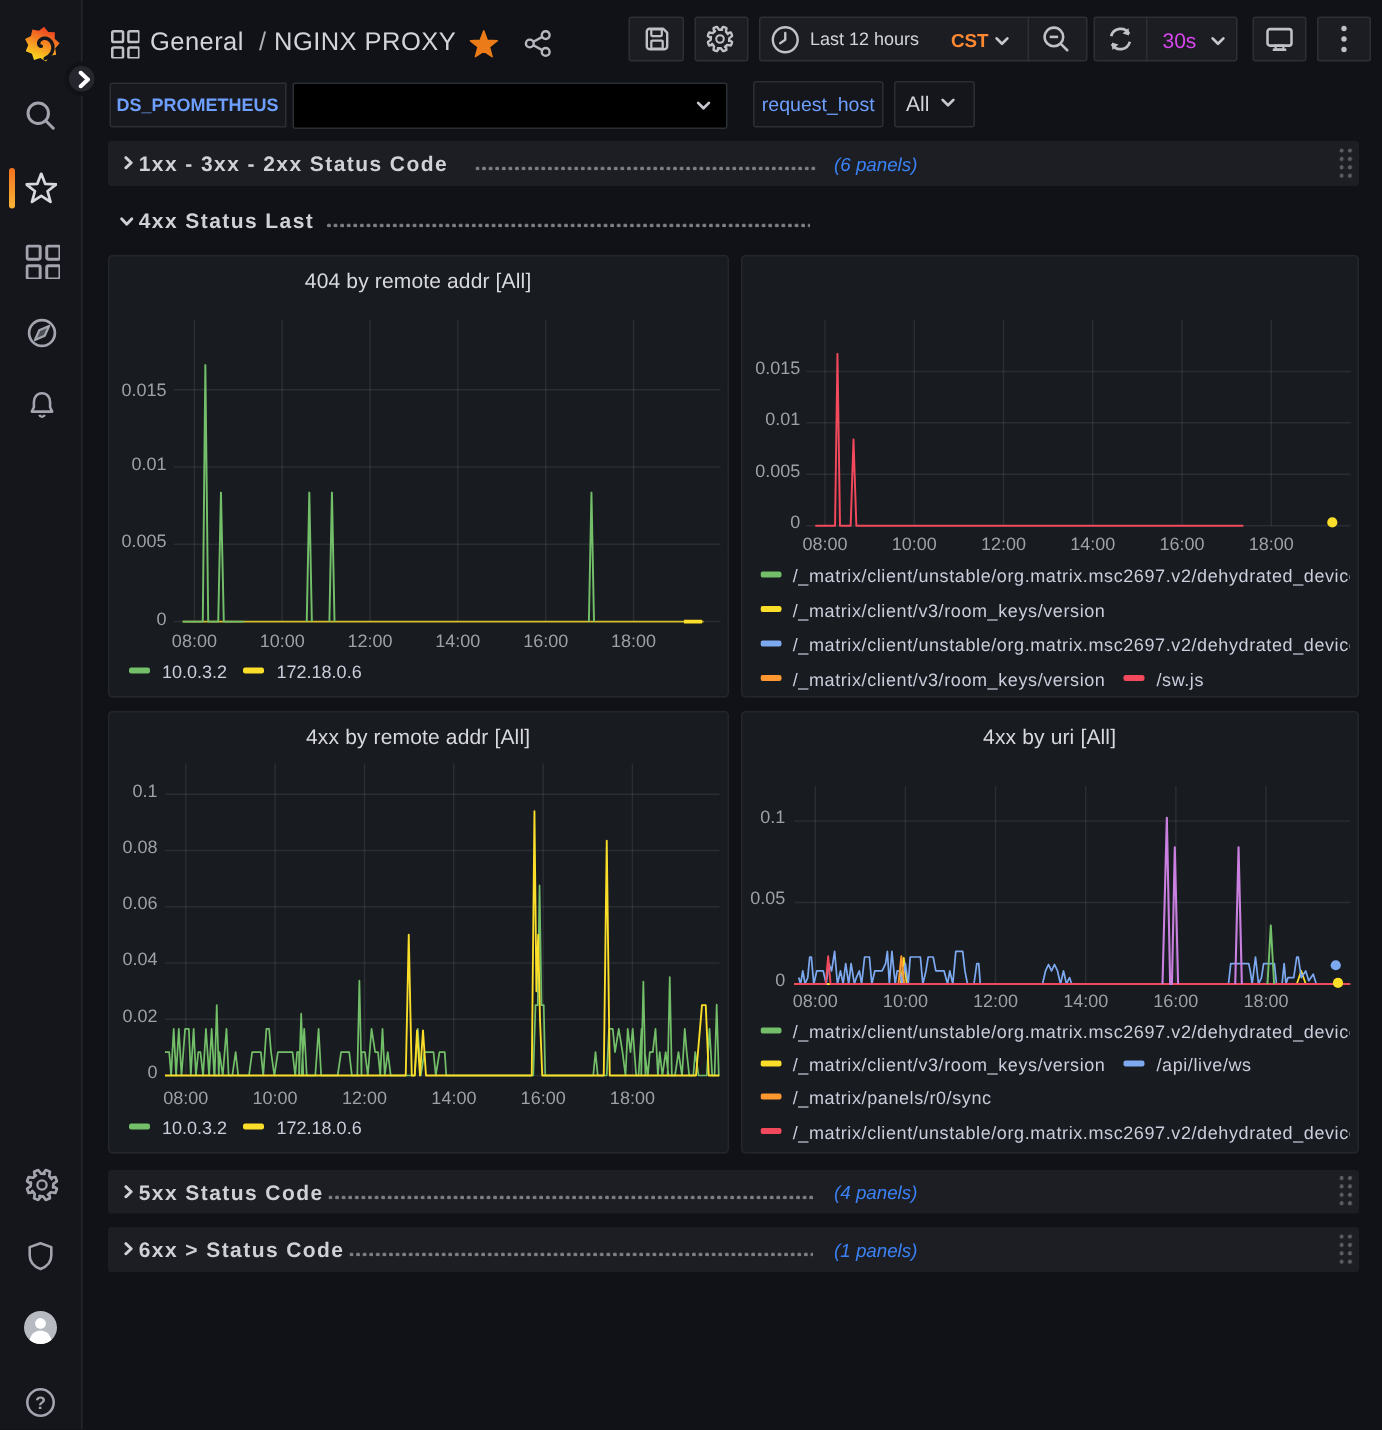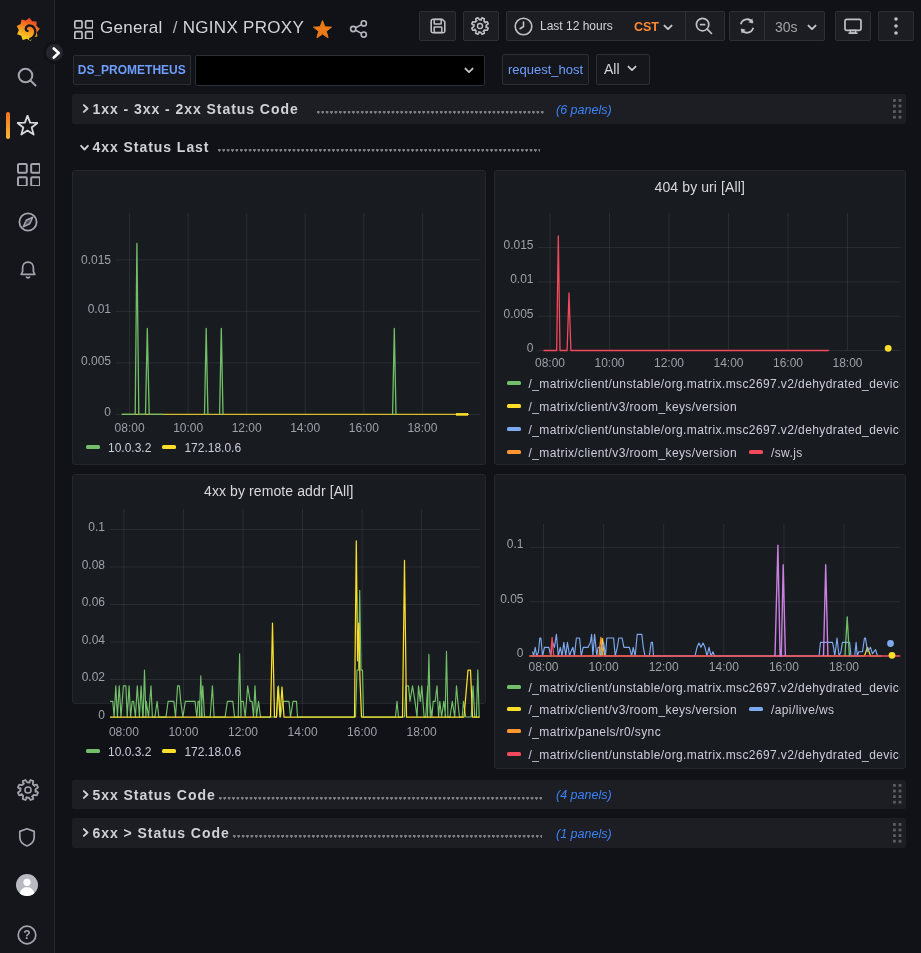--- a/index.html
+++ b/index.html
@@ -109,21 +109,21 @@
     <line x1="13.2" y1="13.2" x2="17.5" y2="17.5" stroke="#c0c1c8" stroke-width="1.7" stroke-linecap="round"></line>
   </svg>
 <div class="btn" style="left:729px;top:11px;width:96px;height:30px"></div>
 <div class="abs" style="left:764px;top:11px;width:1px;height:30px;background:#2c2f36"></div>
 <svg style="position:absolute;left:737px;top:16px" width="20" height="20" viewBox="0 0 20 20" fill="none">
     <path d="M3.8 8.2 A6.5 6.5 0 0 1 15.8 6.6" stroke="#c0c1c8" stroke-width="1.8" fill="none"></path>
     <path d="M16.2 11.8 A6.5 6.5 0 0 1 4.2 13.4" stroke="#c0c1c8" stroke-width="1.8" fill="none"></path>
     <polygon points="15.4,2.6 15.7,7.6 11.4,6.3" fill="#c0c1c8"></polygon>
     <polygon points="4.6,17.4 4.3,12.4 8.6,13.7" fill="#c0c1c8"></polygon>
   </svg>
-<div class="abs" style="left:775px;top:19px;font-size:14px;font-weight:500;color:#a3a3a3">30s</div>
+<div class="abs" style="left:775px;top:19px;font-size:14px;font-weight:500;color:#d946ef">30s</div>
 <svg style="position:absolute;left:806px;top:20.5px" width="12" height="12" viewBox="0 0 12 12" fill="none">
     <polyline points="2.4000000000000004,4.5600000000000005 6.0,8.16 9.600000000000001,4.5600000000000005" stroke="#c7c8cf" stroke-width="1.8" stroke-linecap="round" stroke-linejoin="round"></polyline>
   </svg>
 <div class="btn" style="left:835px;top:11px;width:36px;height:30px"></div>
 <svg style="position:absolute;left:842px;top:15px" width="22" height="22" viewBox="0 0 22 22" fill="none">
     <rect x="3" y="4.4" width="16" height="11" rx="1.6" stroke="#c0c1c8" stroke-width="1.7"></rect>
     <rect x="8.4" y="15.4" width="5.2" height="2.6" stroke="#c0c1c8" stroke-width="1.5"></rect>
     <line x1="6.5" y1="18.2" x2="15.5" y2="18.2" stroke="#c0c1c8" stroke-width="1.6"></line>
   </svg>
 <div class="btn" style="left:878px;top:11px;width:36px;height:30px"></div>
@@ -150,20 +150,21 @@
 <div class="rowtitle" style="left:92.5px;top:101px">1xx - 3xx - 2xx Status Code</div>
 <div class="dots" style="left:317px;top:111px;width:228px"></div>
 <div class="npanels" style="left:556px;top:102.5px">(6 panels)</div>
 <div class="drag" style="left:893px;top:99px"></div>
 <svg style="position:absolute;left:79.5px;top:142.5px" width="9" height="9" viewBox="0 0 9 9" fill="none">
     <polyline points="1.08,2.88 4.5,6.4799999999999995 7.92,2.88" stroke="#cfd0d5" stroke-width="1.9" stroke-linecap="round" stroke-linejoin="round"></polyline>
   </svg>
 <div class="rowtitle" style="left:92.5px;top:139px">4xx Status Last</div>
 <div class="dots" style="left:218px;top:149px;width:322px"></div>
 <div class="panel" style="left:72.0px;top:170.0px;width:413.5px;height:295.0px">
+    <div class="ptitle">404 by remote addr [All]</div>
     <svg style="position:absolute;left:0;top:0" width="414" height="295" viewBox="0 0 414 295">
       <line x1="56.6" y1="42.0" x2="56.6" y2="243.4" stroke="rgba(204,204,220,0.10)" stroke-width="1"></line>
       <line x1="115.1" y1="42.0" x2="115.1" y2="243.4" stroke="rgba(204,204,220,0.10)" stroke-width="1"></line>
       <line x1="173.7" y1="42.0" x2="173.7" y2="243.4" stroke="rgba(204,204,220,0.10)" stroke-width="1"></line>
       <line x1="232.2" y1="42.0" x2="232.2" y2="243.4" stroke="rgba(204,204,220,0.10)" stroke-width="1"></line>
       <line x1="290.8" y1="42.0" x2="290.8" y2="243.4" stroke="rgba(204,204,220,0.10)" stroke-width="1"></line>
       <line x1="349.4" y1="42.0" x2="349.4" y2="243.4" stroke="rgba(204,204,220,0.10)" stroke-width="1"></line>
       <line x1="43.0" y1="243.4" x2="407.3" y2="243.4" stroke="rgba(204,204,220,0.10)" stroke-width="1"></line>
       <line x1="43.0" y1="191.9" x2="407.3" y2="191.9" stroke="rgba(204,204,220,0.10)" stroke-width="1"></line>
       <line x1="43.0" y1="140.4" x2="407.3" y2="140.4" stroke="rgba(204,204,220,0.10)" stroke-width="1"></line>
@@ -181,21 +182,20 @@
       <polyline points="48.8,243.4 396.0,243.4" fill="none" stroke="#fade2a" stroke-width="1.15" stroke-opacity="0.82" stroke-linejoin="round"></polyline>
       <polyline points="383.0,243.4 395.0,243.4" fill="none" stroke="#fade2a" stroke-width="2.6" stroke-opacity="1.0" stroke-linejoin="round"></polyline>
       <polyline points="48.8,243.4 62.2,243.4 63.9,72.4 65.8,243.4 72.5,243.4 74.3,157.4 76.2,243.4 89.9,243.4" fill="none" stroke="#73bf69" stroke-width="1.3" stroke-opacity="1.0" stroke-linejoin="round"></polyline>
       <polyline points="131.5,243.4 133.2,157.4 134.9,243.4" fill="none" stroke="#73bf69" stroke-width="1.3" stroke-opacity="1.0" stroke-linejoin="round"></polyline>
       <polyline points="146.6,243.4 148.3,157.4 150.0,243.4" fill="none" stroke="#73bf69" stroke-width="1.3" stroke-opacity="1.0" stroke-linejoin="round"></polyline>
       <polyline points="319.6,243.4 321.3,157.4 323.0,243.4" fill="none" stroke="#73bf69" stroke-width="1.3" stroke-opacity="1.0" stroke-linejoin="round"></polyline>
     </svg>
     <div style="position:absolute;left:13px;top:270px;font-size:12px;color:#ccccdc;white-space:nowrap;"><span style="display:inline-block;width:14px;height:4px;border-radius:1.5px;background:#73bf69;vertical-align:middle;margin-bottom:3px"></span><span style="margin-left:8px">10.0.3.2</span><span style="margin-left:11px"><span style="display:inline-block;width:14px;height:4px;border-radius:1.5px;background:#fade2a;vertical-align:middle;margin-bottom:3px"></span></span><span style="margin-left:8px">172.18.0.6</span></div>
   </div>
 <div class="panel" style="left:493.5px;top:170.0px;width:412.5px;height:295.0px">
-    <div class="ptitle">404 by uri [All]</div>
     <svg style="position:absolute;left:0;top:0" width="412" height="295" viewBox="0 0 412 295">
       <line x1="55.0" y1="42.0" x2="55.0" y2="179.5" stroke="rgba(204,204,220,0.10)" stroke-width="1"></line>
       <line x1="114.5" y1="42.0" x2="114.5" y2="179.5" stroke="rgba(204,204,220,0.10)" stroke-width="1"></line>
       <line x1="174.0" y1="42.0" x2="174.0" y2="179.5" stroke="rgba(204,204,220,0.10)" stroke-width="1"></line>
       <line x1="233.5" y1="42.0" x2="233.5" y2="179.5" stroke="rgba(204,204,220,0.10)" stroke-width="1"></line>
       <line x1="293.0" y1="42.0" x2="293.0" y2="179.5" stroke="rgba(204,204,220,0.10)" stroke-width="1"></line>
       <line x1="352.5" y1="42.0" x2="352.5" y2="179.5" stroke="rgba(204,204,220,0.10)" stroke-width="1"></line>
       <line x1="42.5" y1="179.5" x2="405.5" y2="179.5" stroke="rgba(204,204,220,0.10)" stroke-width="1"></line>
       <line x1="42.5" y1="145.2" x2="405.5" y2="145.2" stroke="rgba(204,204,220,0.10)" stroke-width="1"></line>
       <line x1="42.5" y1="110.9" x2="405.5" y2="110.9" stroke="rgba(204,204,220,0.10)" stroke-width="1"></line>
@@ -213,21 +213,21 @@
       <polyline points="48.5,179.5 61.7,179.5 63.3,64.9 65.0,179.5 72.1,179.5 74.0,121.9 75.9,179.5 333.9,179.5" fill="none" stroke="#f2495c" stroke-width="1.3" stroke-opacity="1.0" stroke-linejoin="round"></polyline>
       <circle cx="393.2" cy="177.3" r="3.4" fill="#fade2a"></circle>
     </svg>
     <div style="position:absolute;left:0;top:0;width:412px;height:291px;overflow:hidden">
       <div style="position:absolute;left:12px;top:206px;width:393px;font-size:12px;color:#ccccdc;white-space:nowrap;letter-spacing:0.4px;overflow:hidden"><span style=""><span style="display:inline-block;width:14px;height:4px;border-radius:1.5px;background:#73bf69;vertical-align:middle;margin-bottom:3px"></span></span><span style="margin-left:8px">/_matrix/client/unstable/org.matrix.msc2697.v2/dehydrated_device</span></div>
       <div style="position:absolute;left:12px;top:229px;width:393px;font-size:12px;color:#ccccdc;white-space:nowrap;letter-spacing:0.4px;overflow:hidden"><span style=""><span style="display:inline-block;width:14px;height:4px;border-radius:1.5px;background:#fade2a;vertical-align:middle;margin-bottom:3px"></span></span><span style="margin-left:8px">/_matrix/client/v3/room_keys/version</span></div>
       <div style="position:absolute;left:12px;top:252px;width:393px;font-size:12px;color:#ccccdc;white-space:nowrap;letter-spacing:0.4px;overflow:hidden"><span style=""><span style="display:inline-block;width:14px;height:4px;border-radius:1.5px;background:#7da9f0;vertical-align:middle;margin-bottom:3px"></span></span><span style="margin-left:8px">/_matrix/client/unstable/org.matrix.msc2697.v2/dehydrated_device</span></div>
       <div style="position:absolute;left:12px;top:275px;width:393px;font-size:12px;color:#ccccdc;white-space:nowrap;letter-spacing:0.4px;overflow:hidden"><span style=""><span style="display:inline-block;width:14px;height:4px;border-radius:1.5px;background:#ff9830;vertical-align:middle;margin-bottom:3px"></span></span><span style="margin-left:8px">/_matrix/client/v3/room_keys/version</span><span style="margin-left:12px;"><span style="display:inline-block;width:14px;height:4px;border-radius:1.5px;background:#f2495c;vertical-align:middle;margin-bottom:3px"></span></span><span style="margin-left:8px">/sw.js</span></div>
     </div>
   </div>
-<div class="panel" style="left:72.0px;top:474.0px;width:413.5px;height:230px">
+<div class="panel" style="left:72.0px;top:474.0px;width:413.5px;height:295.0px">
     <div class="ptitle">4xx by remote addr [All]</div>
     <svg style="position:absolute;left:0;top:0" width="414" height="295" viewBox="0 0 414 295">
       <line x1="50.9" y1="34.0" x2="50.9" y2="242.0" stroke="rgba(204,204,220,0.10)" stroke-width="1"></line>
       <line x1="110.4" y1="34.0" x2="110.4" y2="242.0" stroke="rgba(204,204,220,0.10)" stroke-width="1"></line>
       <line x1="170.0" y1="34.0" x2="170.0" y2="242.0" stroke="rgba(204,204,220,0.10)" stroke-width="1"></line>
       <line x1="229.5" y1="34.0" x2="229.5" y2="242.0" stroke="rgba(204,204,220,0.10)" stroke-width="1"></line>
       <line x1="289.1" y1="34.0" x2="289.1" y2="242.0" stroke="rgba(204,204,220,0.10)" stroke-width="1"></line>
       <line x1="348.6" y1="34.0" x2="348.6" y2="242.0" stroke="rgba(204,204,220,0.10)" stroke-width="1"></line>
       <line x1="37.0" y1="242.0" x2="406.6" y2="242.0" stroke="rgba(204,204,220,0.10)" stroke-width="1"></line>
       <line x1="37.0" y1="204.5" x2="406.6" y2="204.5" stroke="rgba(204,204,220,0.10)" stroke-width="1"></line>
@@ -246,20 +246,21 @@
       <text x="170.0" y="261.0" text-anchor="middle" font-size="12" fill="#9da1a8" font-family="Liberation Sans, sans-serif">12:00</text>
       <text x="229.6" y="261.0" text-anchor="middle" font-size="12" fill="#9da1a8" font-family="Liberation Sans, sans-serif">14:00</text>
       <text x="289.1" y="261.0" text-anchor="middle" font-size="12" fill="#9da1a8" font-family="Liberation Sans, sans-serif">16:00</text>
       <text x="348.6" y="261.0" text-anchor="middle" font-size="12" fill="#9da1a8" font-family="Liberation Sans, sans-serif">18:00</text>
       <polyline points="37.0,226.4 39.8,226.4 41.1,242.0 42.8,210.9 44.4,242.0 46.2,210.9 48.0,242.0 50.4,210.9 52.9,210.9 54.2,242.0 56.1,210.9 57.6,242.0 59.2,226.4 60.6,226.4 62.4,242.0 64.3,210.9 66.4,242.0 68.1,210.9 69.8,242.0 71.3,242.0 70.1,242.0 71.5,195.1 72.9,242.0 73.3,226.4 75.5,242.0 78.0,210.9 79.4,242.0 81.9,242.0 84.1,226.4 85.8,242.0 87.7,242.0 90.0,242.0 93.0,242.0 95.1,226.4 97.1,226.4 100.9,226.4 102.5,242.0 104.6,210.9 106.4,210.9 107.7,226.4 109.9,242.0 112.3,226.4 114.1,226.4 116.4,226.4 118.6,226.4 122.0,226.4 123.8,242.0 125.1,226.4 126.4,226.4 126.4,242.0 127.8,200.8 129.2,242.0 128.0,242.0 129.8,210.9 131.5,242.0 133.8,242.0 137.2,242.0 139.4,210.9 141.1,242.0 142.5,242.0 144.0,242.0 146.9,242.0 148.3,242.0 149.6,242.0 152.1,242.0 154.4,226.4 156.5,226.4 159.8,226.4 161.6,242.0 163.5,242.0 166.5,242.0 165.2,242.0 166.6,178.8 168.0,242.0 168.1,226.4 170.3,226.4 172.2,242.0 174.7,210.9 177.1,226.4 179.0,226.4 180.5,242.0 182.0,210.9 183.5,242.0 185.5,226.4 187.5,242.0 203.5,242.0 205.5,210.9 207.5,242.0 210.0,226.4 216.0,226.4 217.5,242.0 220.0,226.4 223.5,226.4 224.5,242.0 282.5,242.0 284.0,195.1 285.5,195.1 286.7,115.3 288.0,195.1 289.5,195.1 290.5,242.0 322.5,242.0 324.0,226.4 325.5,242.0 331.5,242.0 333.0,210.9 335.5,210.9 337.0,226.4 339.5,210.9 342.0,226.4 344.0,242.0 345.5,210.9 347.3,226.4 348.8,210.9 351.1,242.0 352.7,242.0 354.7,210.9 354.5,242.0 355.9,179.4 357.3,242.0 356.8,226.4 358.9,242.0 360.2,226.4 362.2,226.4 364.0,210.9 365.6,242.0 366.8,226.4 368.6,242.0 370.8,226.4 372.7,242.0 372.1,242.0 373.5,176.4 374.9,242.0 374.6,242.0 377.0,242.0 379.3,226.4 381.7,242.0 383.5,210.9 384.8,226.4 386.5,242.0 387.8,242.0 389.2,242.0 390.5,226.4 392.7,242.0 394.6,242.0 398.2,242.0 400.0,210.9 401.8,242.0 403.4,242.0 403.4,242.0 404.8,194.8 406.2,242.0 405.0,242.0 405.0,242.0" fill="none" stroke="#73bf69" stroke-width="1.15" stroke-opacity="1.0" stroke-linejoin="round"></polyline>
       <polyline points="37.0,242.0 197.5,242.0 199.5,148.2 201.5,242.0 203.5,242.0 205.0,212.0 207.0,242.0 209.0,212.0 211.0,242.0 281.5,242.0 283.3,65.8 284.6,185.8 285.8,148.2 287.0,204.5 288.5,242.0 329.5,242.0 331.5,85.4 333.5,242.0 391.0,242.0 395.0,195.1 397.5,195.1 399.5,242.0 406.5,242.0" fill="none" stroke="#fade2a" stroke-width="1.25" stroke-opacity="1.0" stroke-linejoin="round"></polyline>
     </svg>
     <div style="position:absolute;left:13px;top:270px;font-size:12px;color:#ccccdc;white-space:nowrap;"><span style="display:inline-block;width:14px;height:4px;border-radius:1.5px;background:#73bf69;vertical-align:middle;margin-bottom:3px"></span><span style="margin-left:8px">10.0.3.2</span><span style="margin-left:11px"><span style="display:inline-block;width:14px;height:4px;border-radius:1.5px;background:#fade2a;vertical-align:middle;margin-bottom:3px"></span></span><span style="margin-left:8px">172.18.0.6</span></div>
   </div>
 <div class="panel" style="left:493.5px;top:474.0px;width:412.5px;height:295.0px">
+    <div class="ptitle">4xx by uri [All]</div>
     <svg style="position:absolute;left:0;top:0" width="412" height="295" viewBox="0 0 412 295">
       <line x1="48.5" y1="49.0" x2="48.5" y2="181.0" stroke="rgba(204,204,220,0.10)" stroke-width="1"></line>
       <line x1="108.6" y1="49.0" x2="108.6" y2="181.0" stroke="rgba(204,204,220,0.10)" stroke-width="1"></line>
       <line x1="168.7" y1="49.0" x2="168.7" y2="181.0" stroke="rgba(204,204,220,0.10)" stroke-width="1"></line>
       <line x1="228.8" y1="49.0" x2="228.8" y2="181.0" stroke="rgba(204,204,220,0.10)" stroke-width="1"></line>
       <line x1="288.9" y1="49.0" x2="288.9" y2="181.0" stroke="rgba(204,204,220,0.10)" stroke-width="1"></line>
       <line x1="349.0" y1="49.0" x2="349.0" y2="181.0" stroke="rgba(204,204,220,0.10)" stroke-width="1"></line>
       <line x1="34.5" y1="181.0" x2="405.2" y2="181.0" stroke="rgba(204,204,220,0.10)" stroke-width="1"></line>
       <line x1="34.5" y1="126.7" x2="405.2" y2="126.7" stroke="rgba(204,204,220,0.10)" stroke-width="1"></line>
       <line x1="34.5" y1="72.4" x2="405.2" y2="72.4" stroke="rgba(204,204,220,0.10)" stroke-width="1"></line>

